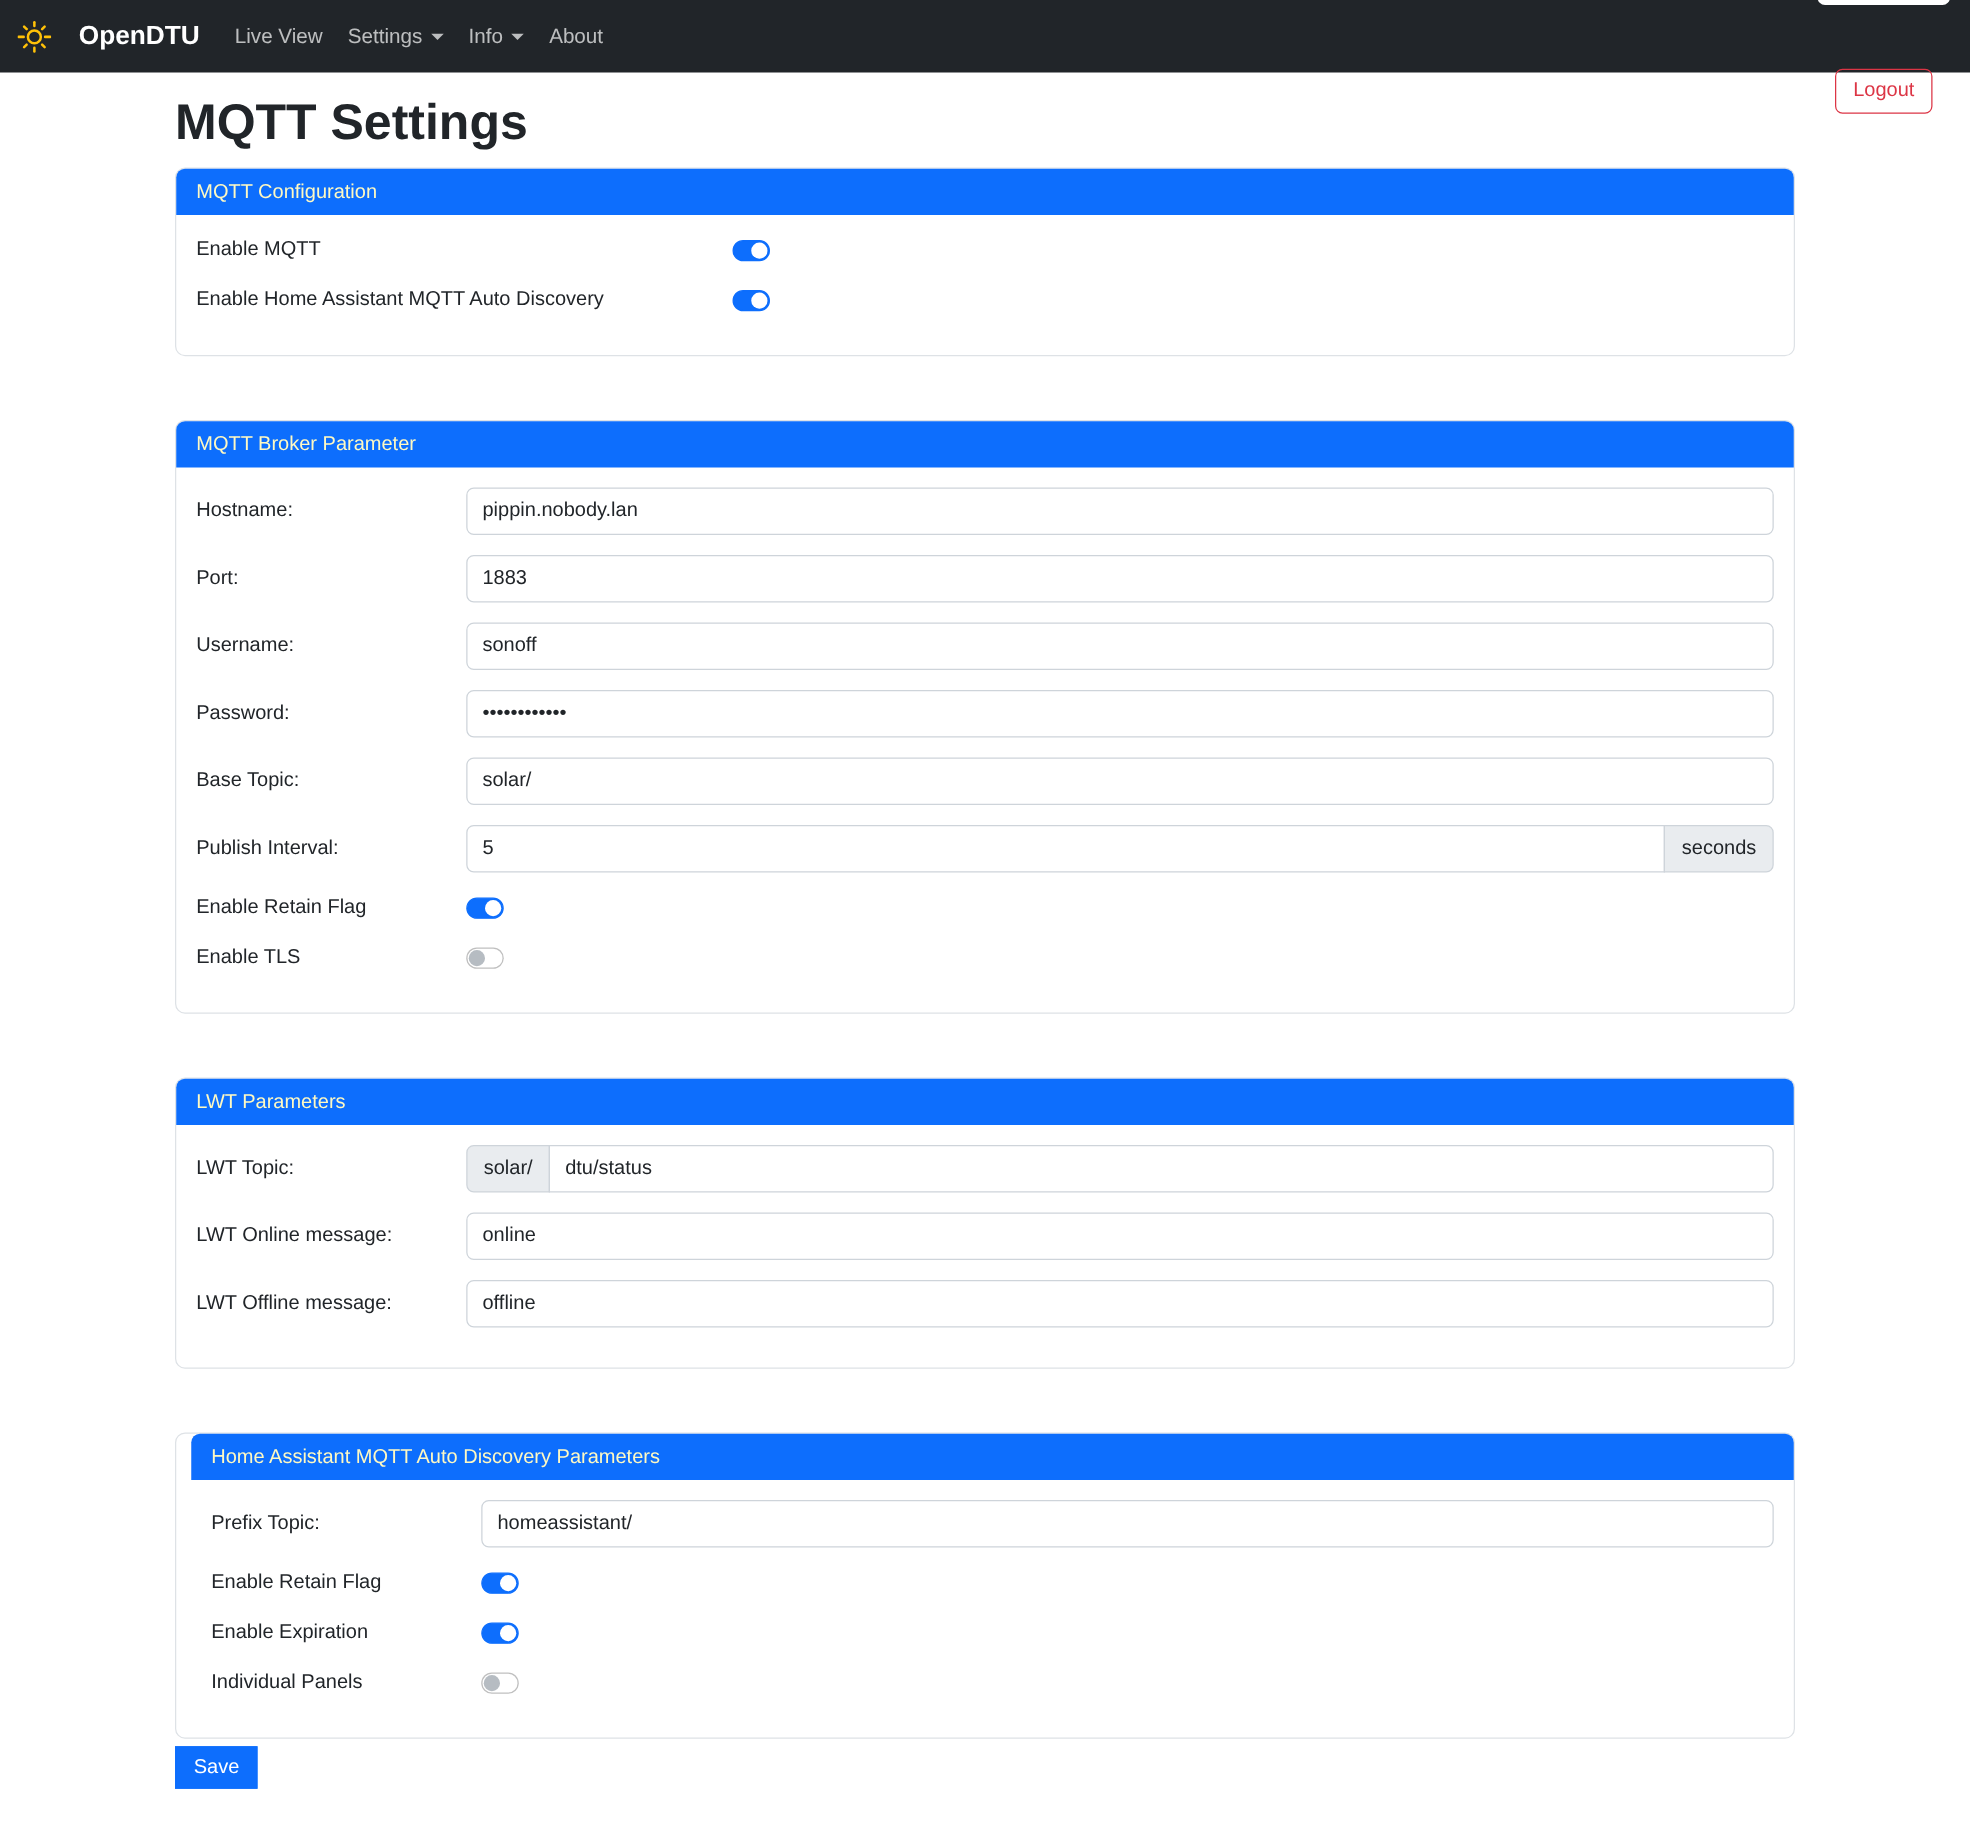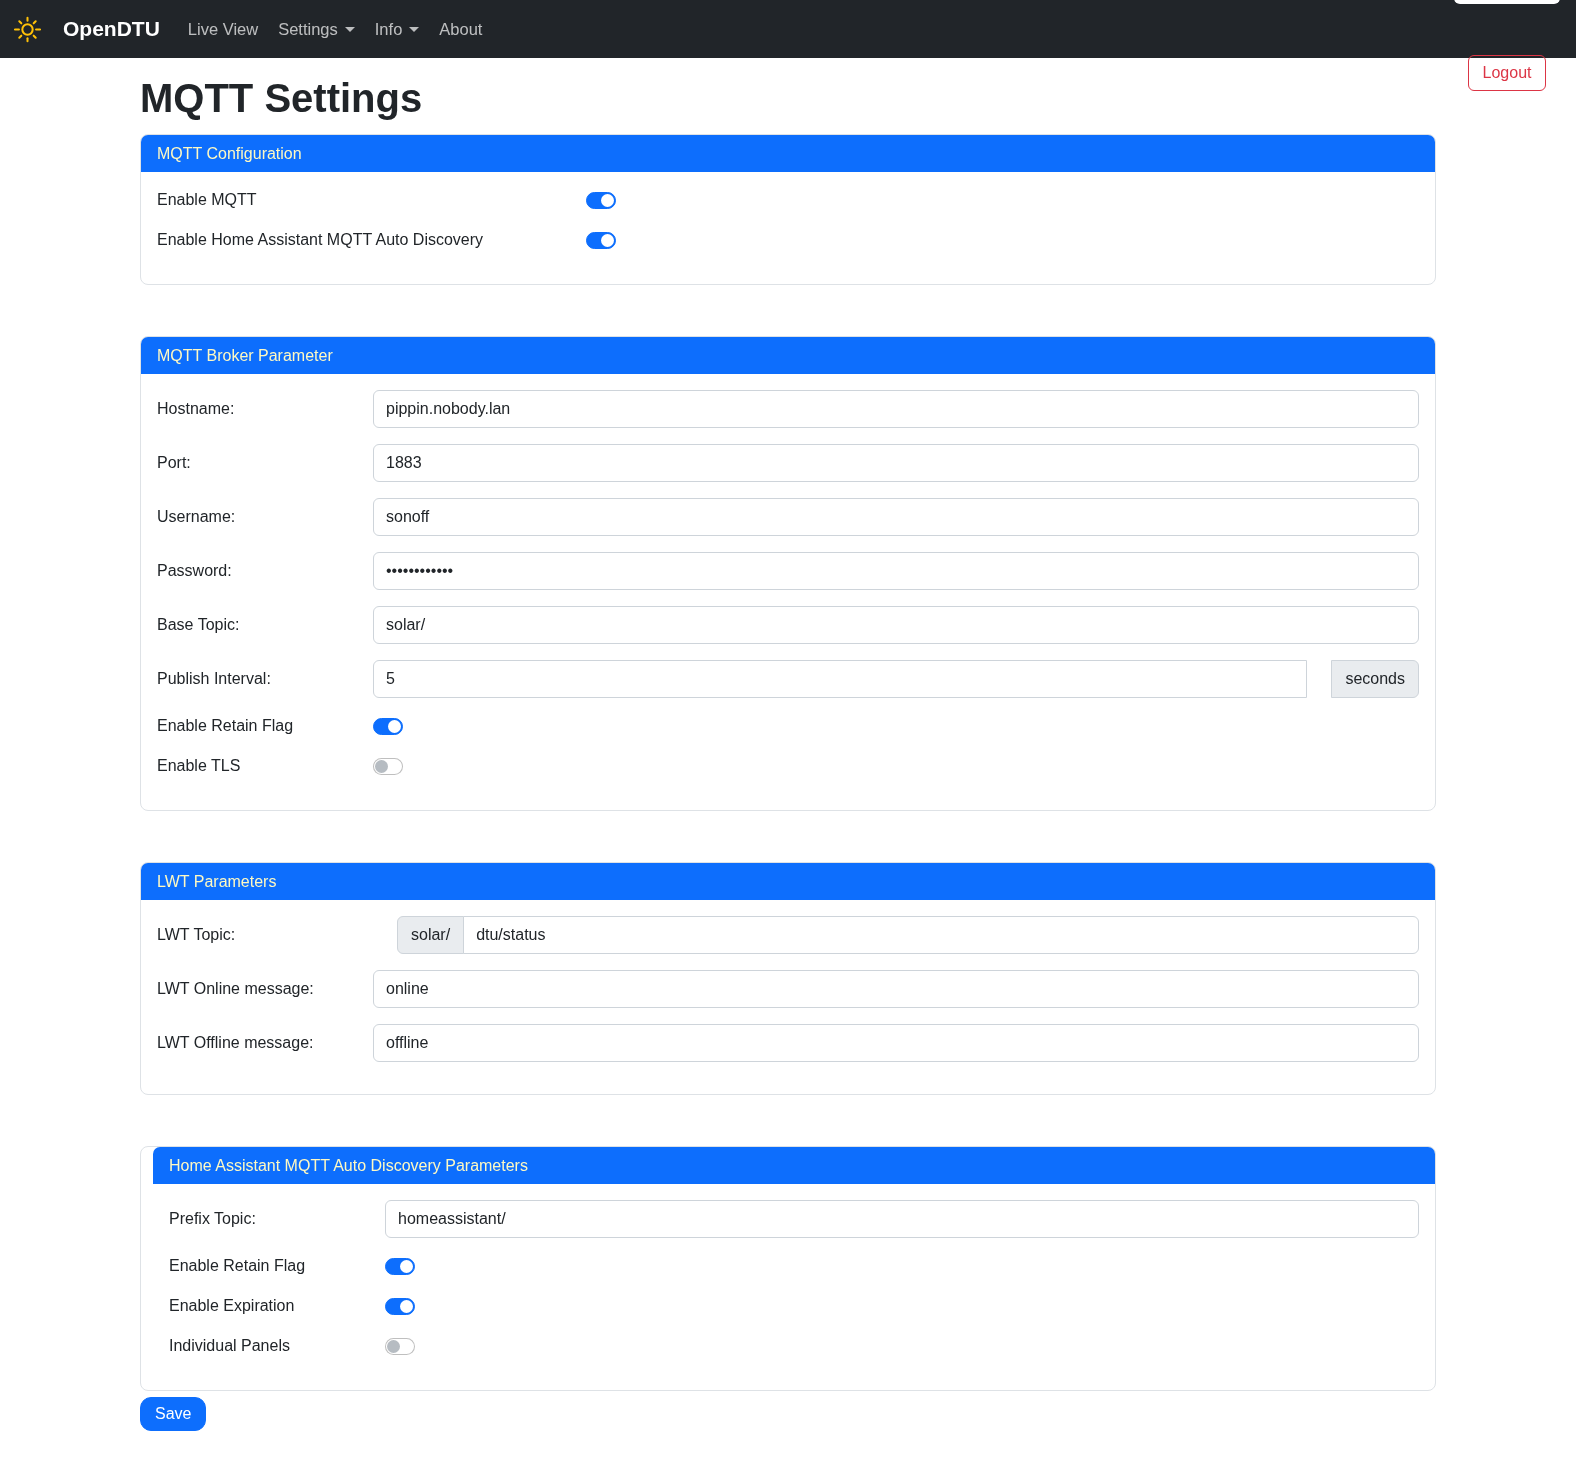--- a/index.html
+++ b/index.html
@@ -143,21 +143,20 @@
   .input-group > :last-child { border-radius: 0 6px 6px 0; }
   .input-group-text {
     background: #e9ecef;
     border: 1px solid #ced4da;
     padding: 6px 13px;
     font-size: 16px;
     color: #212529;
     display: flex;
     align-items: center;
     flex: none;
-    margin-left: 24px;
   }
 
   
   .switch {
     width: 30px;
     height: 17px;
     border-radius: 17px;
     border: 1px solid rgba(0,0,0,0.25);
     background: #ffffff;
     position: relative;
@@ -180,21 +179,21 @@
     background: #ffffff;
     left: auto;
     right: 1px;
   }
 
   
   .btn-primary {
     background: #0d6efd;
     border: 1px solid #0d6efd;
     color: #ffffff;
-    border-radius: 11px;
+    border-radius: 0;
     font-size: 16px;
     font-family: inherit;
     padding: 7px 14px;
     cursor: pointer;
   }
 </style>
 </head>
 <body>
 
 <nav class="navbar">

